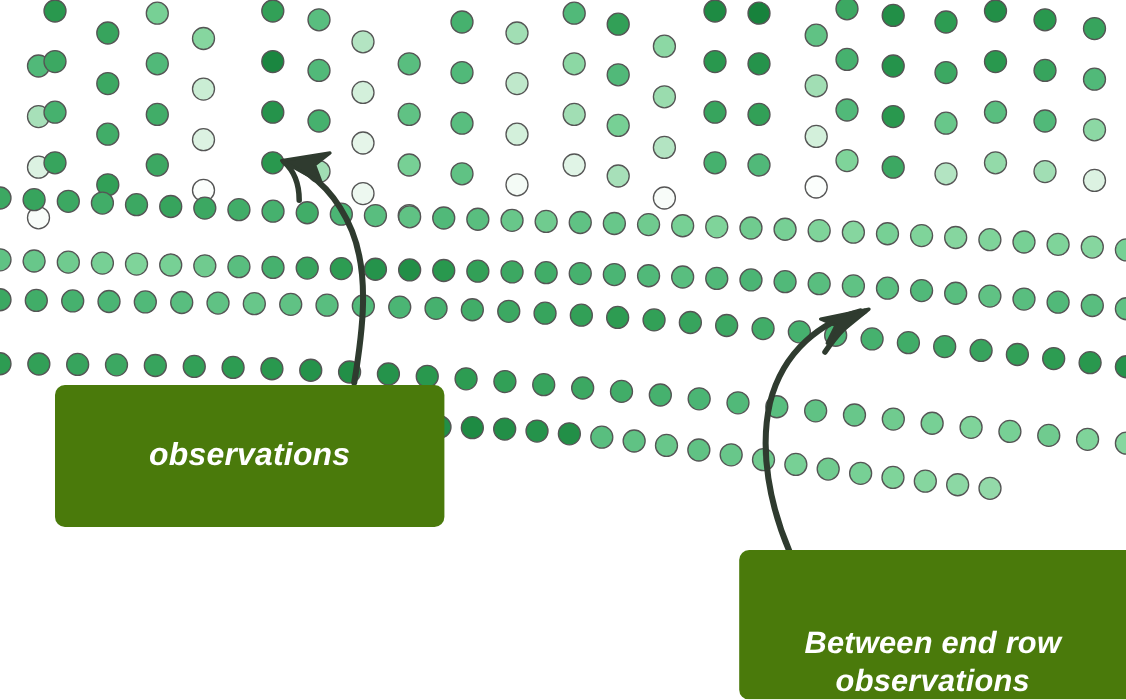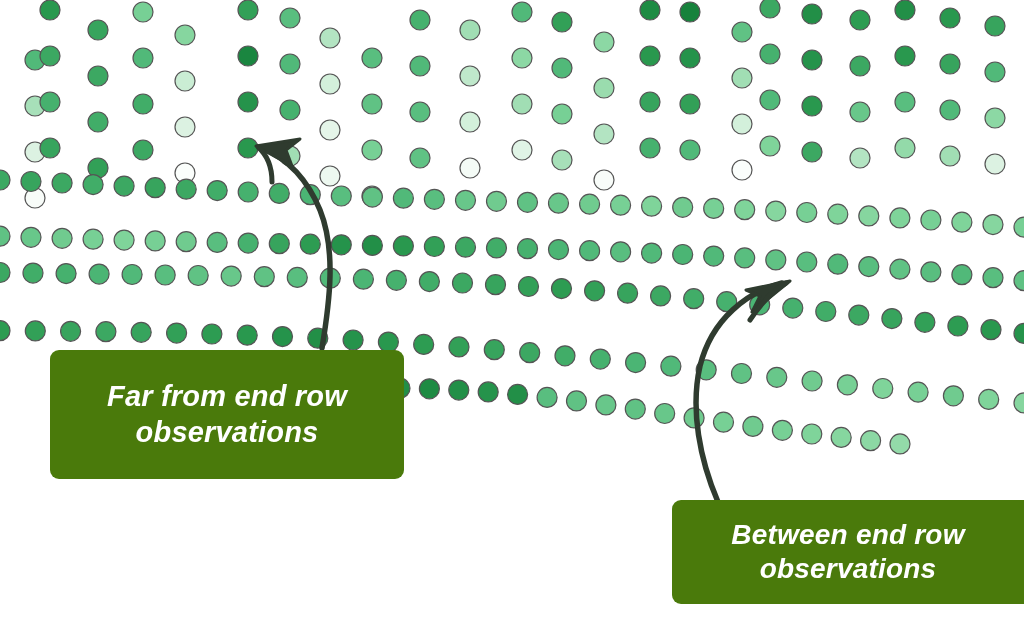--- a/index.html
+++ b/index.html
@@ -42,27 +42,28 @@
     top: 350px;
     width: 354px;
     height: 129px;
     font-size: 29px;
     padding: 0 14px;
   }
   #callout-between {
     left: 672px;
     top: 500px;
     width: 352px;
-    height: 104px;
+    height: 136px;
     font-size: 28px;
     padding: 0 14px;
     border-top-left-radius: 9px;
     border-bottom-left-radius: 9px;
     border-top-right-radius: 0;
     border-bottom-right-radius: 0;
+    align-items: flex-end;
   }
   .callout-text { display: block; }
 </style>
 </head>
 <body>
 
 <div id="stage">
 
   <svg id="dot-layer" viewBox="0 0 1024 636" xmlns="http://www.w3.org/2000/svg">
       <circle cx="35.0" cy="60.0" r="10" fill="#51b979" stroke="#555555" stroke-width="1.2"></circle>
@@ -315,21 +316,20 @@
     </g>
     <g>
       <path d="M 718,502 C 700,460 690,410 700,366 C 712,318 748,292 782,283" fill="none" stroke="#2f3b2f" stroke-width="5.5" stroke-linecap="round"></path>
       <path d="M 790,281 L 746,290 L 760,296 L 752,312 Z" fill="#2f3b2f" stroke="#2f3b2f" stroke-width="3" stroke-linejoin="round"></path>
       <path d="M 750,320 C 762,302 774,290 786,283" fill="none" stroke="#2f3b2f" stroke-width="5" stroke-linecap="round"></path>
     </g>
   </svg>
 
   <div class="callout" id="callout-far">
     <span>
-      <span class="callout-text">Far from end row</span>
       <span class="callout-text">observations</span>
     </span>
   </div>
 
   <div class="callout" id="callout-between">
     <span>
       <span class="callout-text">Between end row</span>
       <span class="callout-text">observations</span>
     </span>
   </div>

